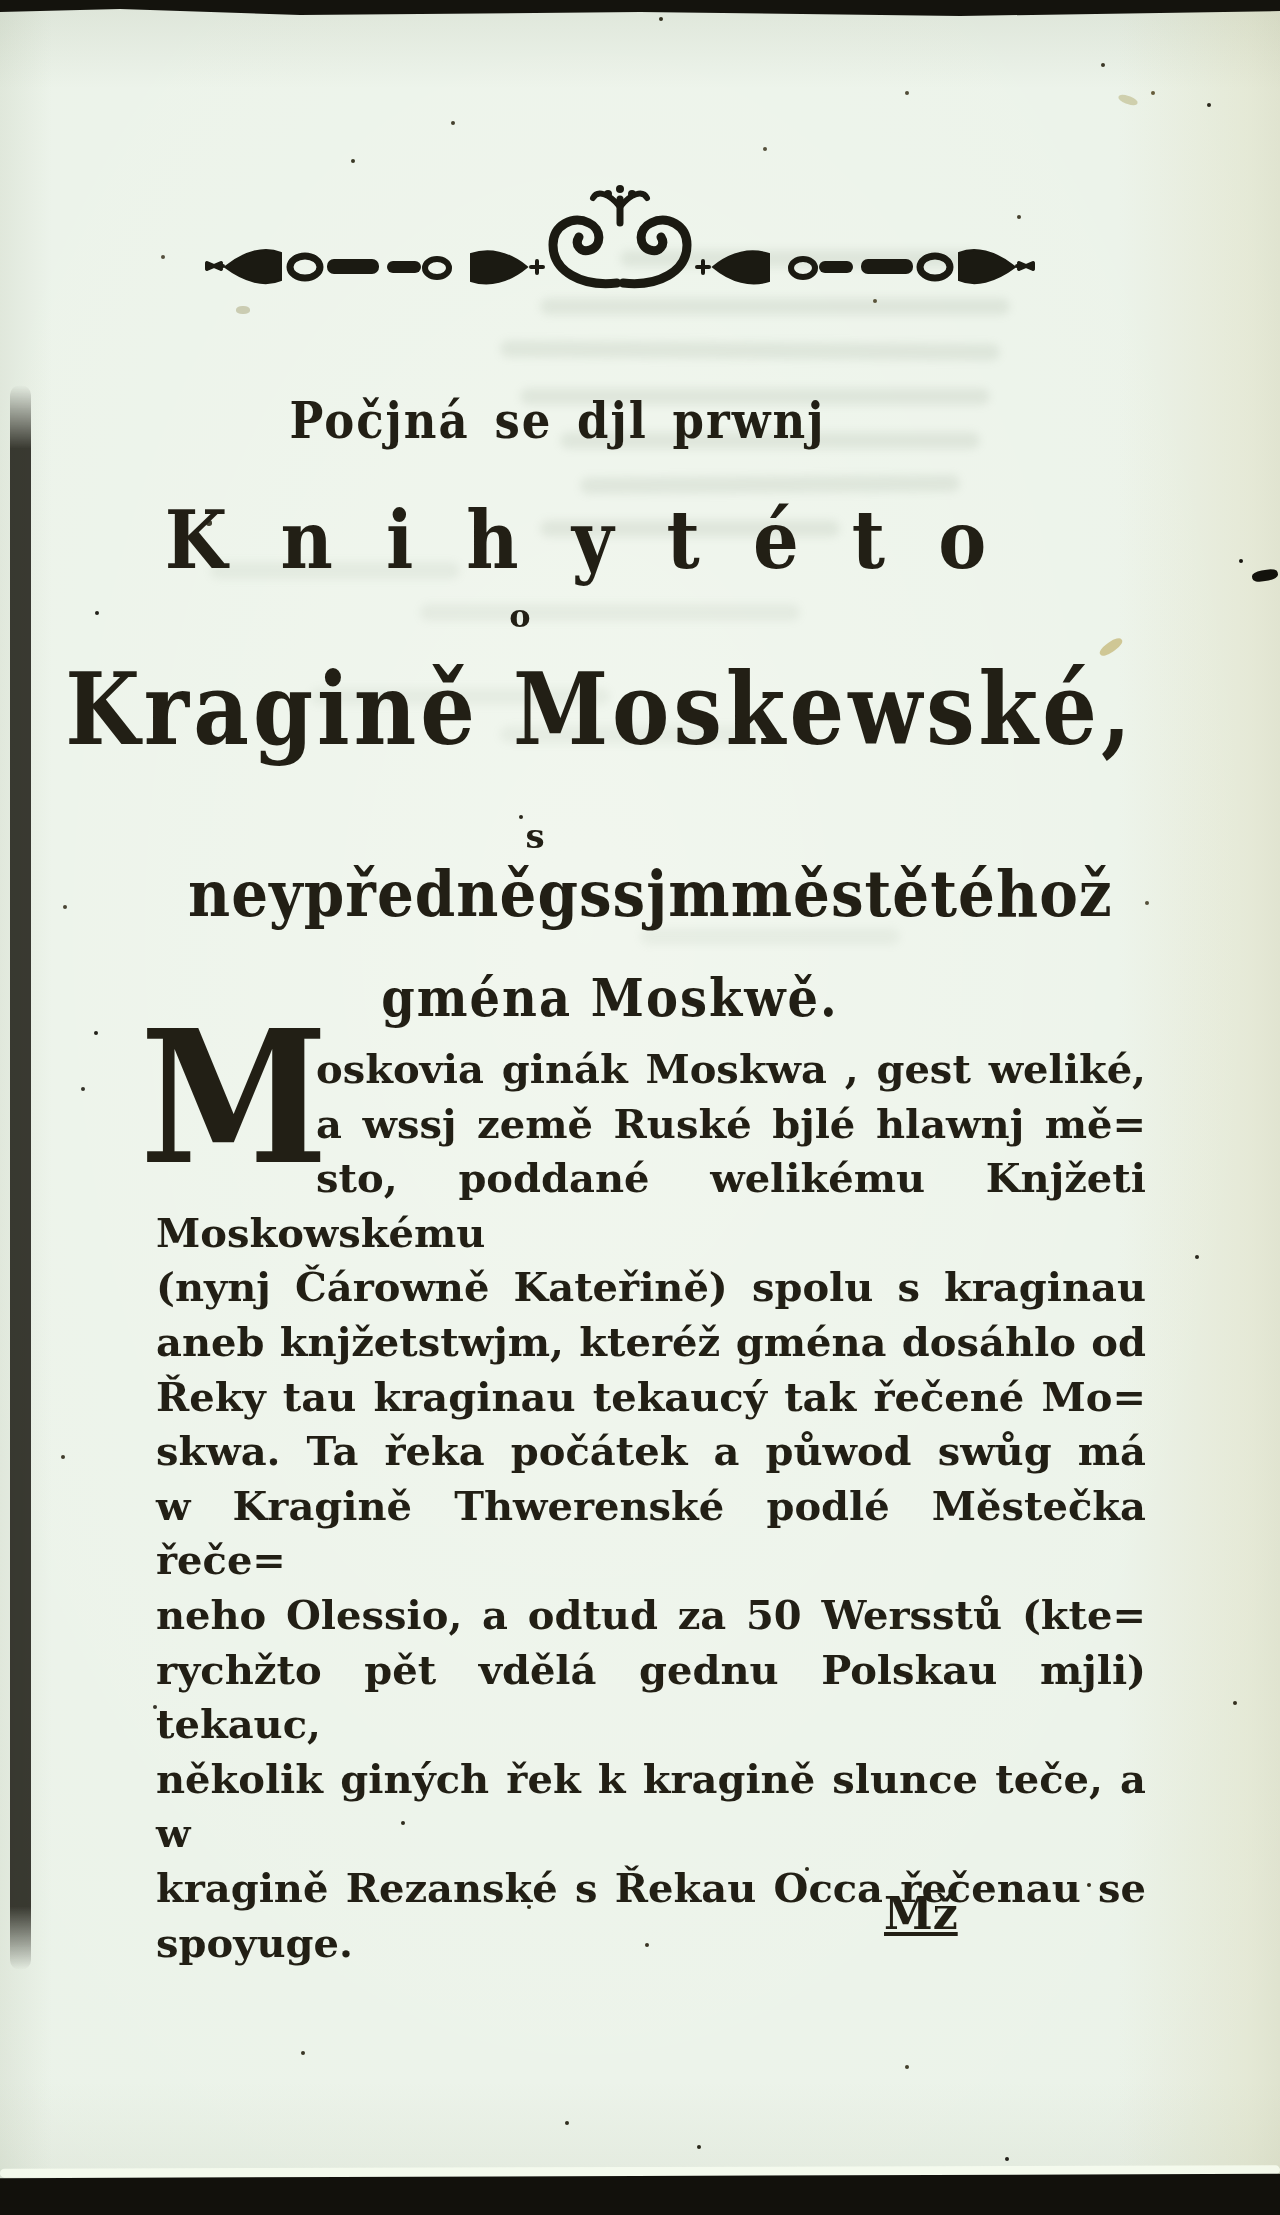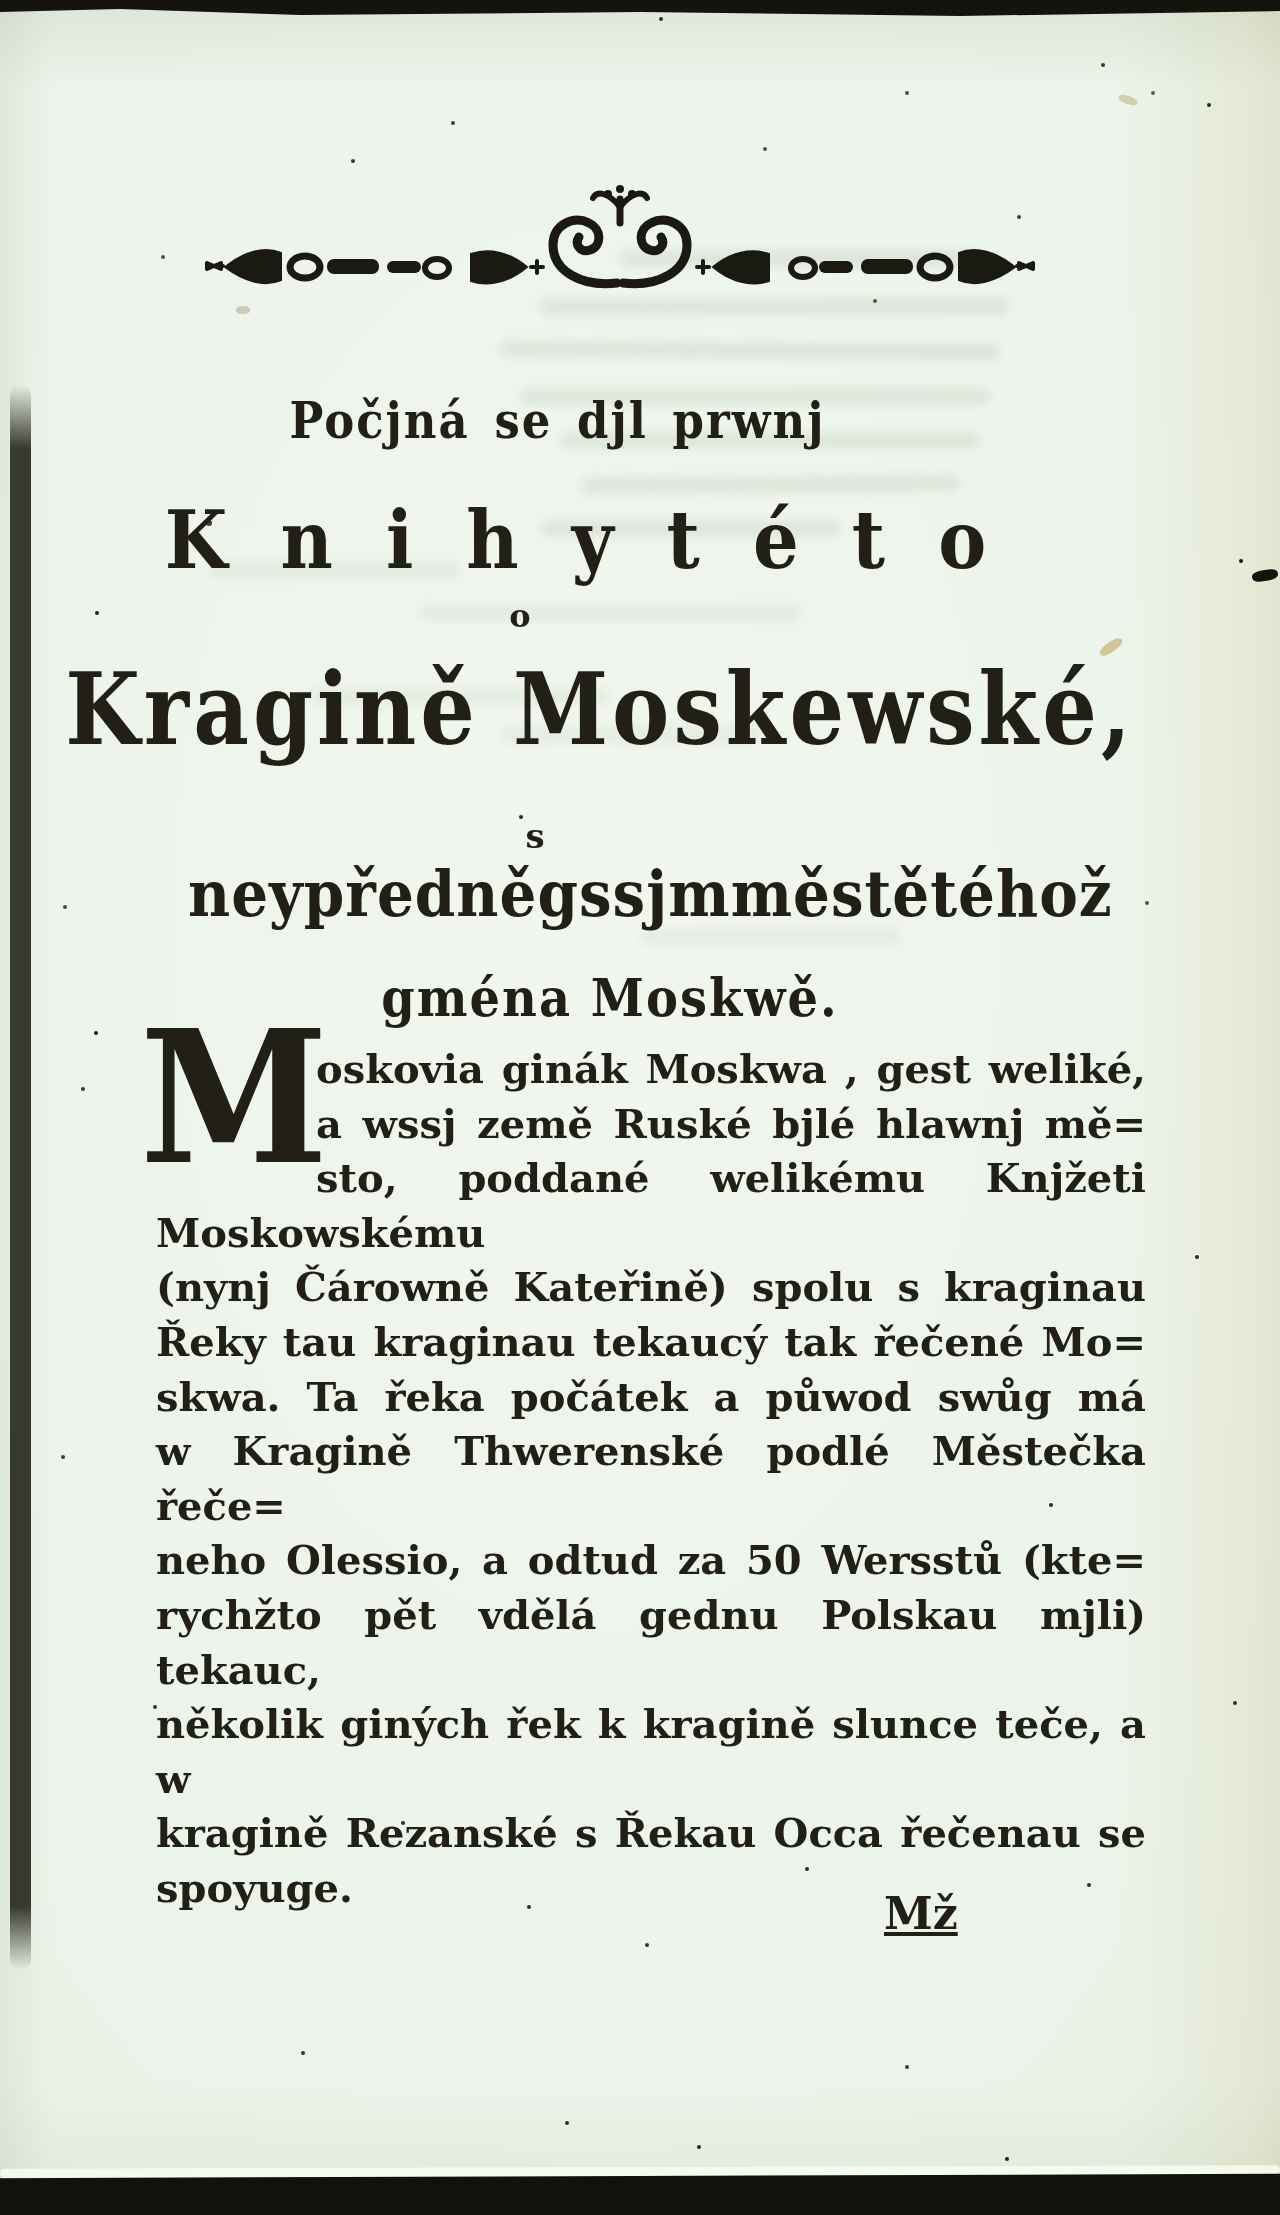--- a/index.html
+++ b/index.html
@@ -121,20 +121,21 @@
     <span>téhož</span>
   </div>
   <div class="ctr ink subtitle2">gména Moskwě.</div>
 
   <div class="para ink">
     <div class="dropcap">M</div>
     <div class="pline">oskovia ginák Moskwa , gest weliké,</div>
     <div class="pline">a wssj země Ruské bjlé hlawnj mě=</div>
     <div class="pline">sto, poddané welikému Knjžeti Moskowskému</div>
     <div class="pline">(nynj Čárowně Kateřině) spolu s kraginau</div>
+    <div class="pline">aneb knjžetstwjm, kteréž gména dosáhlo od</div>
     <div class="pline">Řeky tau kraginau tekaucý tak řečené Mo=</div>
     <div class="pline">skwa.  Ta řeka počátek a půwod swůg má</div>
     <div class="pline">w Kragině Thwerenské podlé Městečka řeče=</div>
     <div class="pline">neho Olessio, a odtud za 50 Wersstů (kte=</div>
     <div class="pline">rychžto pět vdělá gednu Polskau mjli) tekauc,</div>
     <div class="pline">několik giných řek k kragině slunce teče, a w</div>
     <div class="pline">kragině Rezanské s Řekau Occa řečenau se</div>
     <div class="pline last">spoyuge.</div>
   </div>
 

